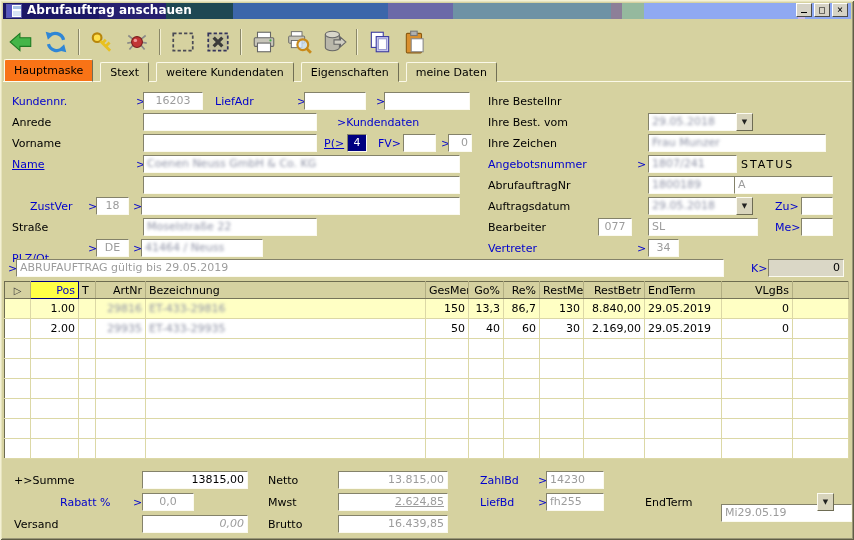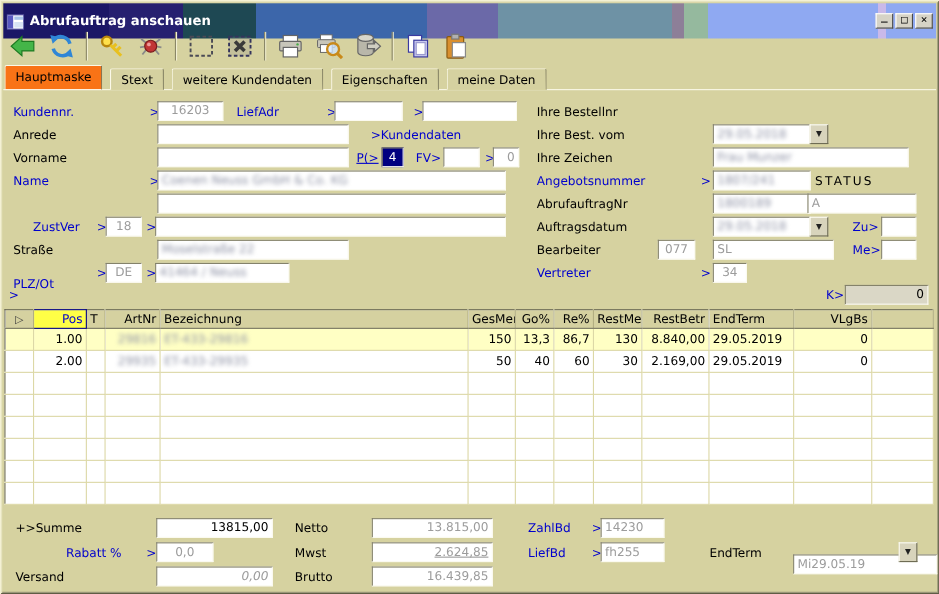--- a/index.html
+++ b/index.html
@@ -5,28 +5,28 @@
   html,body{margin:0;padding:0;background:#c8c4b8;}
   *{box-sizing:border-box;}
   .window{
     position:relative;width:854px;height:540px;background:#d6d2a0;
     font-family:"DejaVu Sans",sans-serif;overflow:hidden;
     box-shadow:inset 1px 1px 0 #f4f1d4, inset -1px -1px 0 #5f5d45,
                inset 2px 2px 0 #e6e3be, inset -2px -2px 0 #9a9778;
   }
   
   .titlebar{
-    position:absolute;left:3px;top:3px;right:3px;height:32px;
+    position:absolute;left:3px;top:3px;right:3px;height:16px;
     background:linear-gradient(90deg,
       #1b1766 0,#1b1766 96px,#262070 96px,#262070 163px,
       #1e4853 163px,#1e4853 230px,#3c66aa 230px,#3c66aa 385px,
       #6b69a8 385px,#6b69a8 450px,#6e92a5 450px,#6e92a5 608px,
       #8d7f98 608px,#8d7f98 619px,#95b99e 619px,#95b99e 641px,
       #8fa9f2 641px,#8fa9f2 795px,#c9b9e9 795px,#c9b9e9 802px,#8fa9f2 802px);
-    display:flex;align-items:center;padding:0 3px;
+    display:flex;padding:0 3px;
   }
   .title-icon{width:16px;height:14px;margin-right:5px;flex:0 0 auto;}
   .title-text{color:#fff;font-size:12px;font-weight:bold;white-space:nowrap;flex:1;}
   .winbtns{display:flex;gap:2px;}
   .winbtn{
     width:16px;height:14px;background:#d6d3c6;text-align:center;
     border:1px solid;border-color:#ffffff #4a4a4a #4a4a4a #ffffff;
     font-size:10px;line-height:12px;color:#000;cursor:default;
     font-family:"DejaVu Sans Mono",monospace;
   }
@@ -225,21 +225,21 @@
 
   <span class="lbl" style="left:12px;top:137px;">Vorname</span>
   <span class="fld" style="left:143px;top:134px;width:174px;"></span>
   <span class="lbl blue u" style="left:324px;top:137px;">P(&gt;</span>
   <span class="fld selval ctr" style="left:347px;top:134px;width:20px;">4</span>
   <span class="lbl blue" style="left:378px;top:137px;">FV&gt;</span>
   <span class="fld" style="left:403px;top:134px;width:33px;"></span>
   <span class="lbl blue" style="left:441px;top:137px;">&gt;</span>
   <span class="fld ro rt" style="left:448px;top:134px;width:24px;">0</span>
 
-  <span class="lbl blue" style="left:12px;top:158px;">Name</span>
+  <span class="lbl blue" style="left:12px;top:158px;text-decoration:underline;">Name</span>
   <span class="lbl blue" style="left:136px;top:158px;">&gt;</span>
   <span class="fld" style="left:143px;top:155px;width:317px;"><span class="blurred">Coenen Neuss GmbH &amp; Co. KG</span></span>
   <span class="fld" style="left:143px;top:176px;width:317px;"></span>
 
   <span class="lbl blue" style="left:30px;top:200px;">ZustVer</span>
   <span class="lbl blue" style="left:88px;top:200px;">&gt;</span>
   <span class="fld ro ctr" style="left:96px;top:197px;width:33px;">18</span>
   <span class="lbl blue" style="left:133px;top:200px;">&gt;</span>
   <span class="fld" style="left:141px;top:197px;width:319px;"></span>
 
@@ -280,20 +280,21 @@
   <span class="fld ro ctr" style="left:598px;top:218px;width:34px;">077</span>
   <span class="fld ro" style="left:648px;top:218px;width:110px;">SL</span>
   <span class="lbl blue" style="left:775px;top:221px;">Me&gt;</span>
   <span class="fld" style="left:801px;top:218px;width:32px;"></span>
 
   <span class="lbl blue" style="left:488px;top:242px;">Vertreter</span>
   <span class="lbl blue" style="left:637px;top:242px;">&gt;</span>
   <span class="fld ro ctr" style="left:648px;top:239px;width:31px;">34</span>
 
   <span class="lbl blue" style="left:8px;top:262px;">&gt;</span>
+  <span class="fld ro" style="left:16px;top:259px;width:708px;">ABRUFAUFTRAG gültig bis 29.05.2019</span>
   <span class="lbl blue" style="left:751px;top:262px;">K&gt;</span>
   <span class="fld khaki rt" style="left:768px;top:259px;width:76px;">0</span>
 
   <table class="grid">
     <colgroup>
       <col style="width:26px">
         <col style="width:48px">
         <col style="width:17px">
       <col style="width:50px">
         <col style="width:280px">

